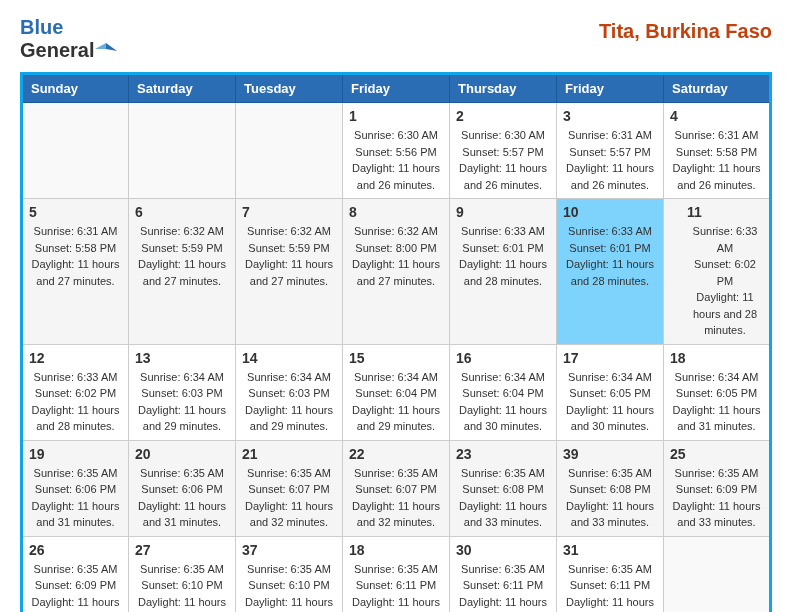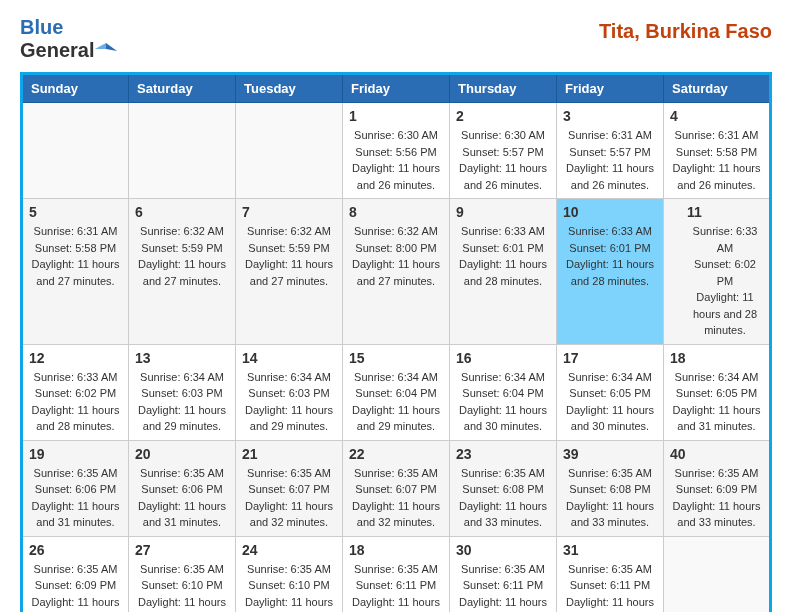--- a/index.html
+++ b/index.html
@@ -301,21 +301,21 @@
         </td>
         <td style="background-color: rgb(245, 245, 245);">
           <div class="day-number">39</div>
           <div class="day-info">
             <div>Sunrise: 6:35 AM</div>
             <div>Sunset: 6:08 PM</div>
             <div>Daylight: 11 hours and 33 minutes.</div>
           </div>
         </td>
         <td style="background-color: rgb(245, 245, 245);">
-          <div class="day-number">40</div>
+          <div class="day-number">25</div>
           <div class="day-info">
             <div>Sunrise: 6:35 AM</div>
             <div>Sunset: 6:09 PM</div>
             <div>Daylight: 11 hours and 33 minutes.</div>
           </div>
         </td>
       </tr>
       <tr>
         <td>
           <div class="day-number">26</div>
@@ -327,21 +327,21 @@
         </td>
         <td>
           <div class="day-number">27</div>
           <div class="day-info">
             <div>Sunrise: 6:35 AM</div>
             <div>Sunset: 6:10 PM</div>
             <div>Daylight: 11 hours and 34 minutes.</div>
           </div>
         </td>
         <td>
-          <div class="day-number">24</div>
+          <div class="day-number">37</div>
           <div class="day-info">
             <div>Sunrise: 6:35 AM</div>
             <div>Sunset: 6:10 PM</div>
             <div>Daylight: 11 hours and 35 minutes.</div>
           </div>
         </td>
         <td>
           <div class="day-number">18</div>
           <div class="day-info">
             <div>Sunrise: 6:35 AM</div>

